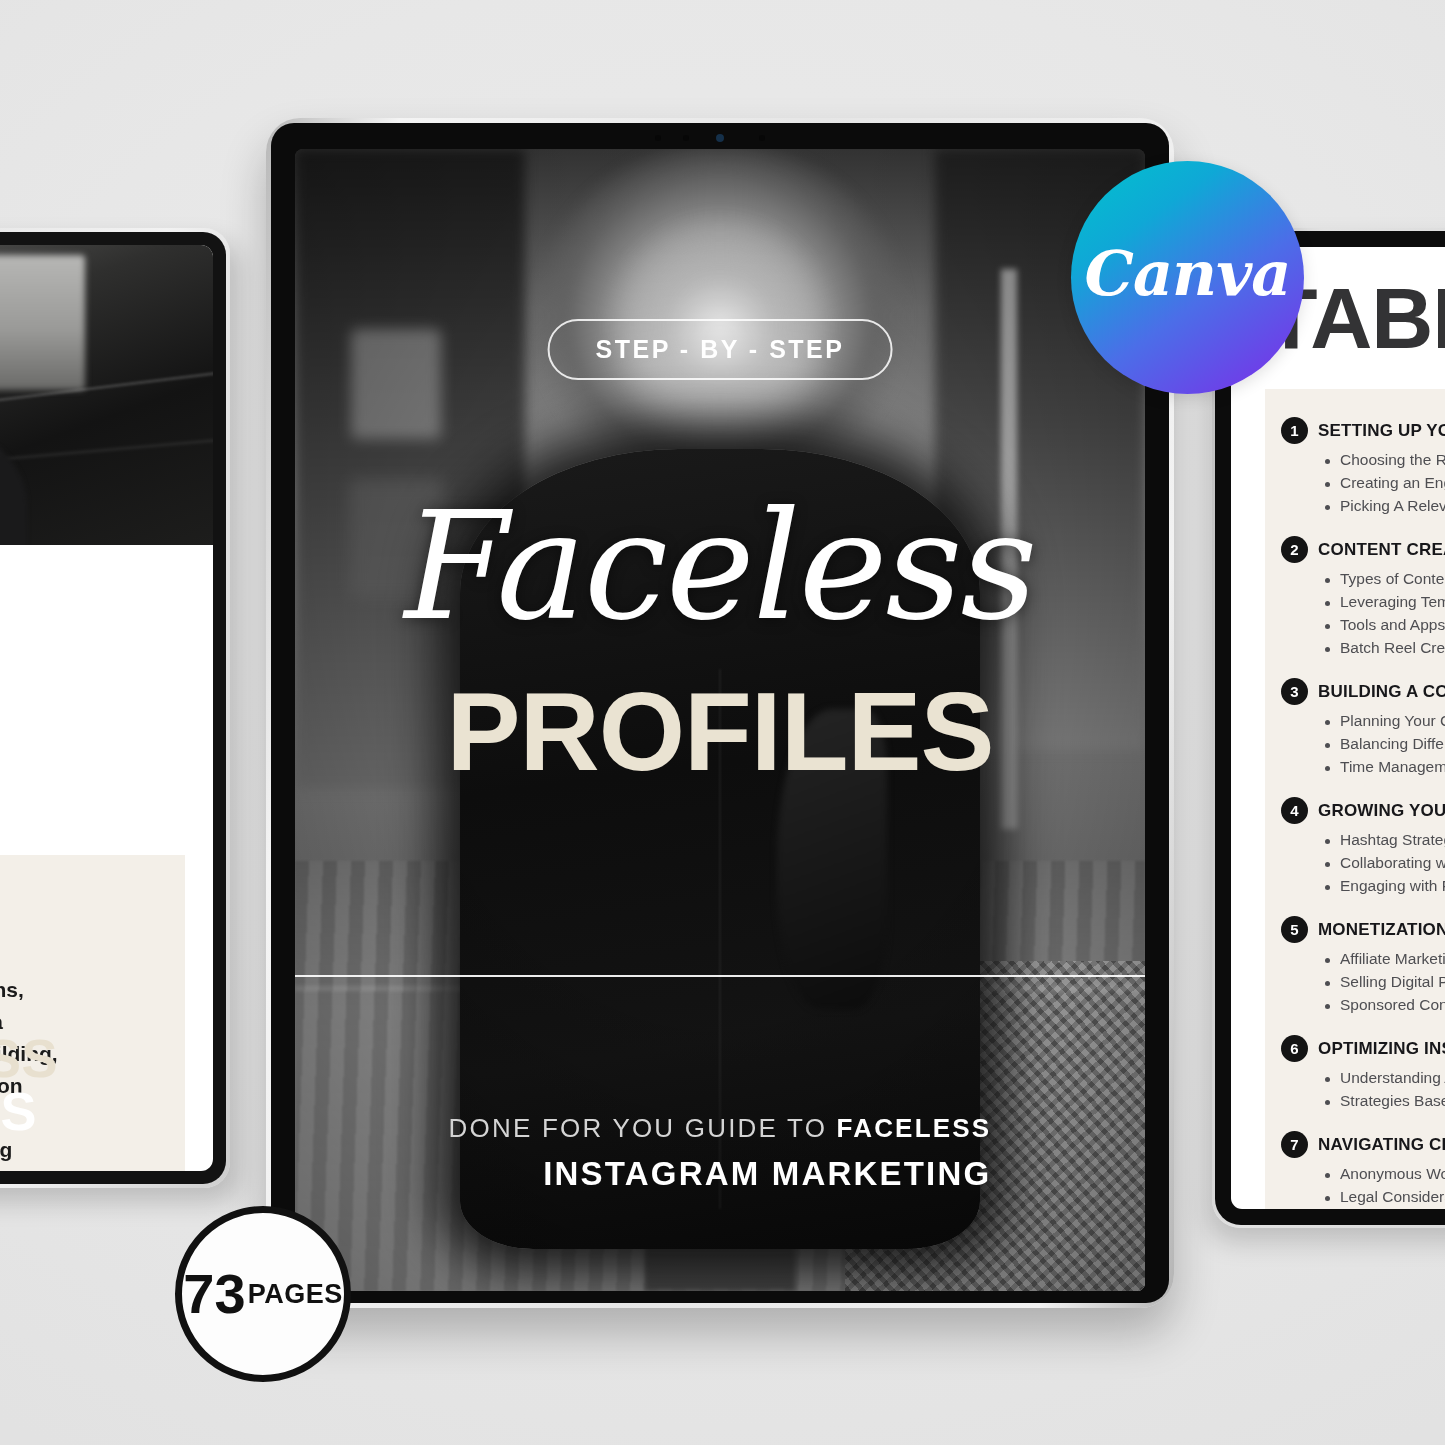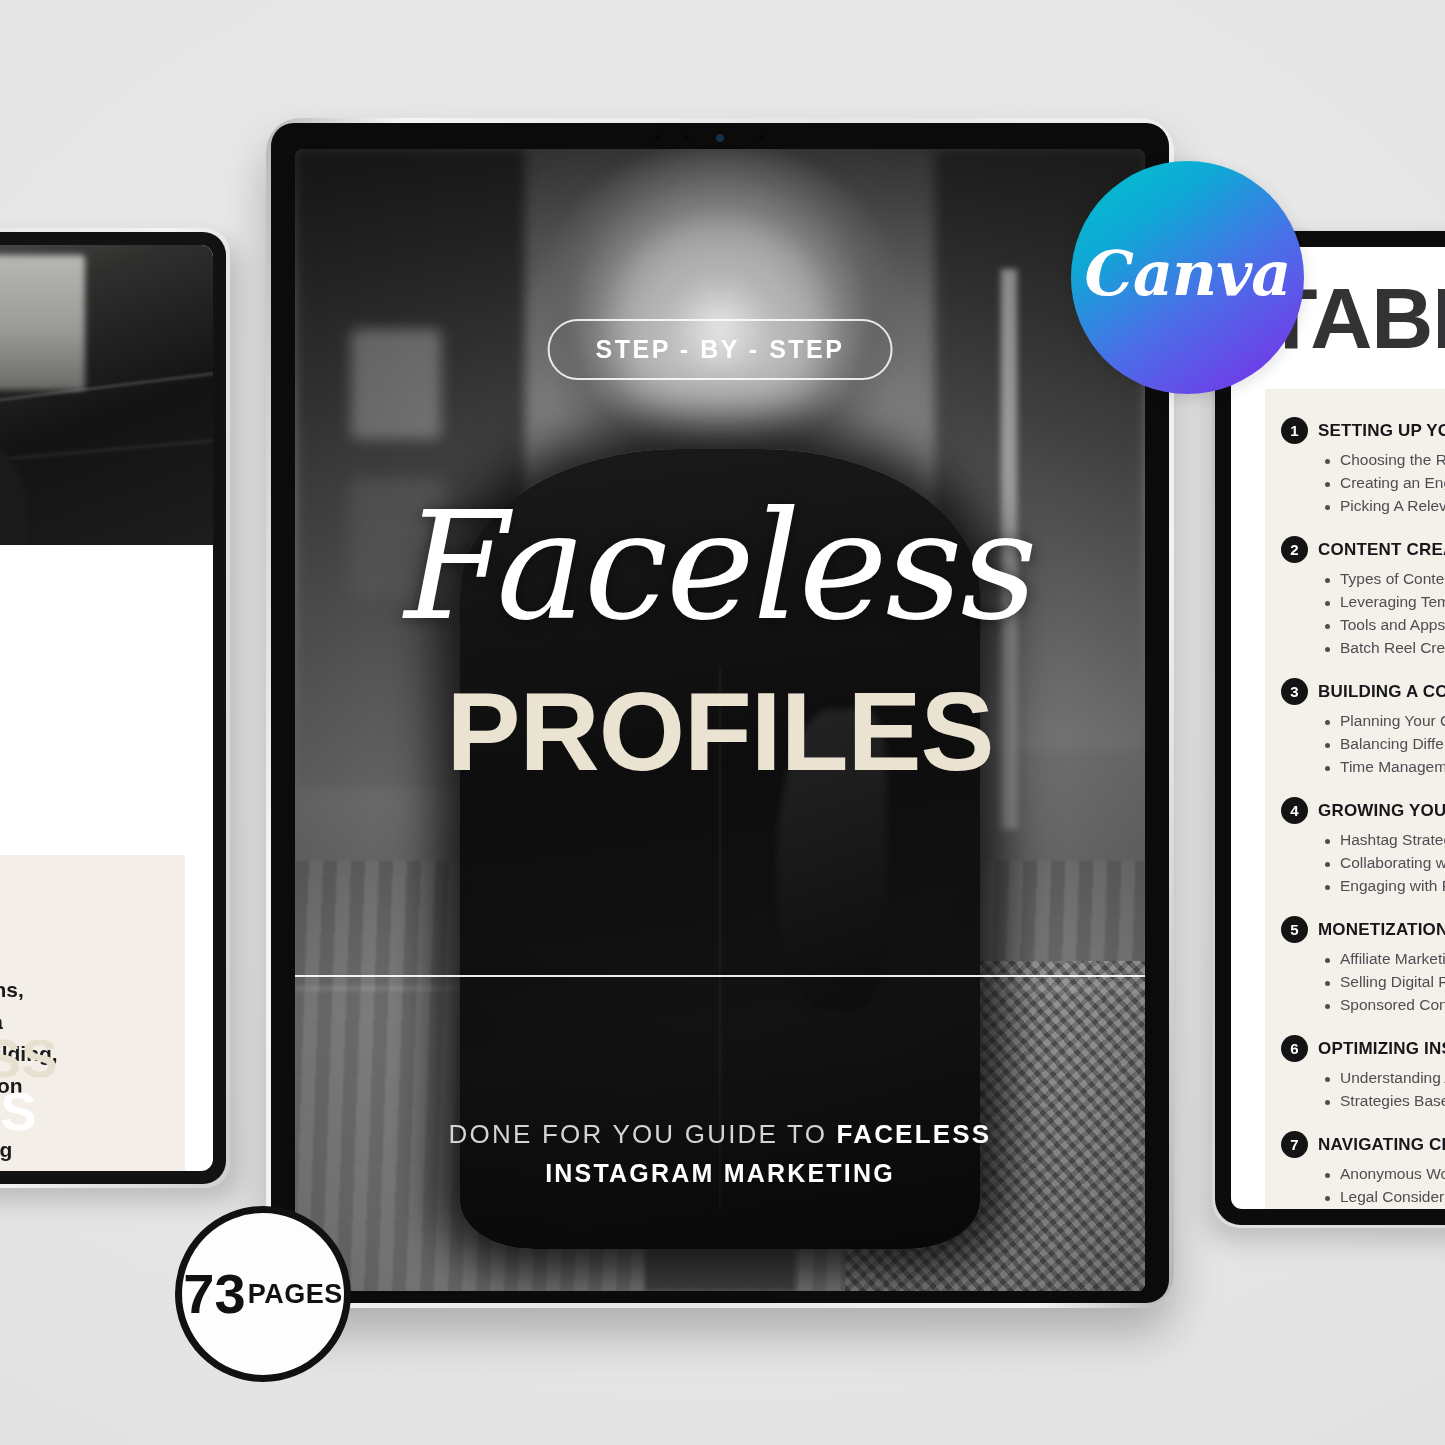--- a/index.html
+++ b/index.html
@@ -427,29 +427,29 @@
     line-height: 1;
   }
   .rule {
     position: absolute;
     left: 0; top: 826px;
     width: 100%; height: 2px;
     background: rgba(255,255,255,0.92);
   }
   .tagline {
     position: absolute;
-    left: 50%; bottom: 98px;
-    transform: translateX(-50%);
-    text-align: center;
+    left: 50%; bottom: 92px;
+    transform: translateX(-50%);
+    text-align: right;
     white-space: nowrap;
     line-height: 1.55;
   }
   .tagline .t1 { font-size: 26px; letter-spacing: 2.2px; color: #d4d4d4; }
   .tagline .t1 b { color: #ffffff; font-weight: bold; }
-  .tagline .t2 { font-size: 25px; letter-spacing: 2.2px; color: #ffffff; font-weight: bold; }
+  .tagline .t2 { font-size: 33px; letter-spacing: 2.2px; color: #ffffff; font-weight: bold; }
 
   
   #canva-badge {
     position: absolute;
     left: 1071px; top: 161px;
     width: 233px; height: 233px;
     border-radius: 50%;
     background: linear-gradient(145deg, #00c4cc 0%, #0fa8d6 28%, #4b6ee8 58%, #7d2ae8 100%);
     display: flex;
     align-items: center;

